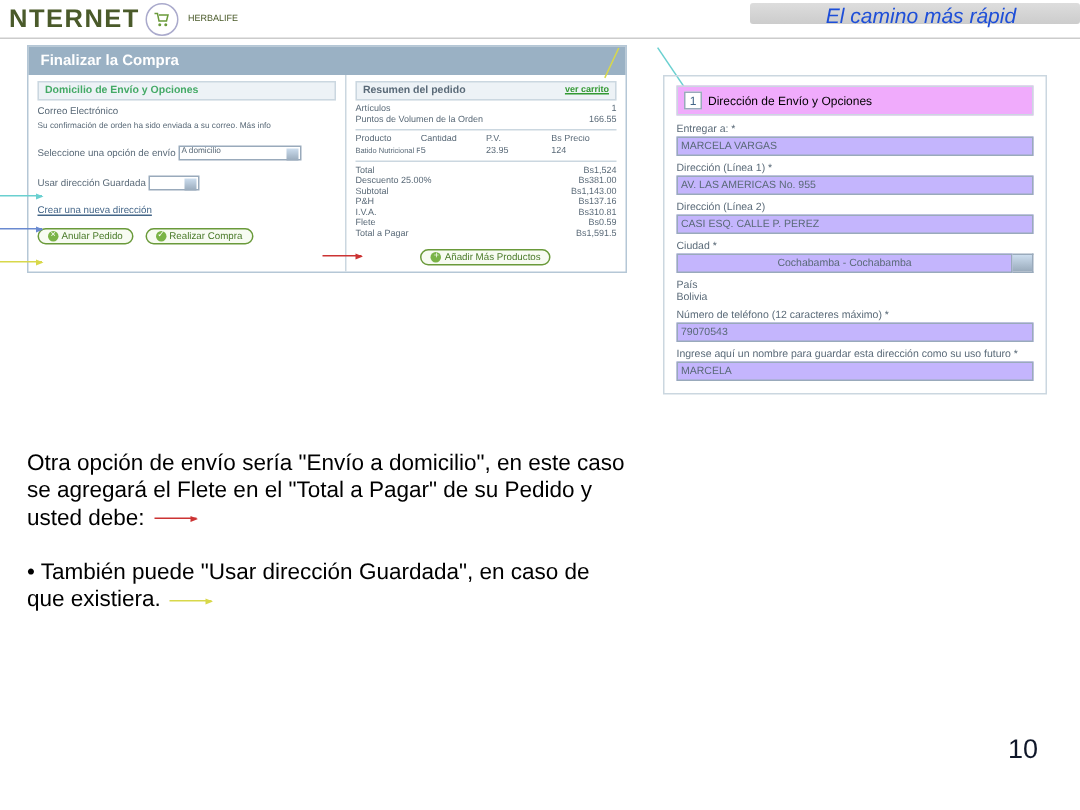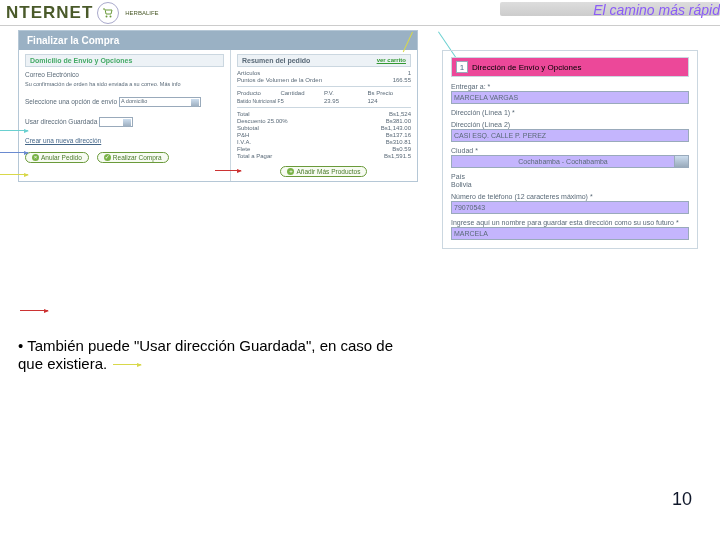--- a/index.html
+++ b/index.html
@@ -3,21 +3,21 @@
 <meta charset="utf-8">
 <style>
   * { box-sizing: border-box; margin: 0; padding: 0; }
   body { font-family: Arial, sans-serif; width: 720px; height: 540px; background: #fff; position: relative; overflow: hidden; }
 
   .top-banner { position: absolute; top: 0; left: 0; right: 0; height: 26px; display: flex; align-items: center; border-bottom: 1px solid #ccc; }
   .logo-text { font-size: 17px; font-weight: bold; color: #4a5a2a; letter-spacing: 1px; margin-left: 6px; }
   .logo-sub { font-size: 6px; color: #4a5a2a; margin-left: 6px; }
   .cart-icon-wrap { width: 22px; height: 22px; border: 1px solid #aac; border-radius: 50%; display: flex; align-items: center; justify-content: center; margin-left: 4px; }
   .gray-bar { position: absolute; right: 0; width: 220px; height: 14px; background: linear-gradient(#ddd,#ccc); border-radius: 2px; top: 2px; }
-  .tagline { position: absolute; right: 0; top: 2px; font-size: 14px; font-style: italic; color: #8b5cf6; width: 216px; text-align: right; padding-left: 4px; }
+  .tagline { position: absolute; right: 0; top: 2px; font-size: 14px; font-style: italic; color: #1d4ed8; width: 216px; text-align: center; padding-left: 4px; }
 
   .checkout-box { position: absolute; top: 30px; left: 18px; width: 400px; border: 1px solid #b5c7d6; font-size: 7px; }
   .checkout-header { background: #9ab1c4; color: #fff; padding: 4px 8px; font-size: 10px; font-weight: bold; }
   .checkout-body { display: flex; }
   .checkout-left { width: 53%; padding: 4px 6px; }
   .checkout-right { width: 47%; padding: 4px 6px; border-left: 1px solid #cbd7e0; }
 
   .step-bar { background: #edf2f6; border: 1px solid #cbd7e0; padding: 2px 4px; font-size: 7px; color: #4a6; font-weight: bold; margin-bottom: 4px; }
   .label-row { font-size: 6.5px; color: #5a6a78; margin: 3px 0; }
   .sel { display: inline-block; border: 1px solid #9ab; background: #fff; height: 10px; width: 82px; position: relative; vertical-align: middle; }
@@ -41,21 +41,21 @@
   .arrow::after { content: ""; position: absolute; right: -1px; top: -2px; width: 0; height: 0; border-left: 5px solid currentColor; border-top: 2.5px solid transparent; border-bottom: 2.5px solid transparent; }
   .a-red { color: #cc3333; border-top: 1px solid #cc3333; }
   .a-yellow { color: #d8d84a; border-top: 1px solid #d8d84a; }
   .a-cyan { color: #6ad0d0; border-top: 1px solid #6ad0d0; }
   .a-blue { color: #6a8ad0; border-top: 1px solid #6a8ad0; }
 
   .line-yellow { position: absolute; width: 1px; background: #d8d84a; }
   .diag { position: absolute; width: 1px; background: #6ad0d0; transform-origin: top left; }
 
   .addr-panel { position: absolute; top: 50px; right: 22px; width: 256px; border: 1px solid #cbd7e0; padding: 6px 8px 8px 8px; font-size: 7.5px; }
-  .addr-step { background: #ec4899; border: 1px solid #cbd7e0; padding: 3px 4px; font-size: 8px; margin-bottom: 6px; }
+  .addr-step { background: #f0abfc; border: 1px solid #cbd7e0; padding: 3px 4px; font-size: 8px; margin-bottom: 6px; }
   .addr-step .num { display: inline-block; width: 12px; height: 12px; border: 1px solid #9ab; text-align: center; line-height: 12px; font-size: 8px; color: #468; background: #fff; margin-right: 4px; }
   .field-label { font-size: 7px; color: #5a6a78; margin-top: 5px; }
   .inp { width: 100%; border: 1px solid #9ab; height: 13px; background: #c4b5fd; font-size: 7px; padding: 0 2px; color: #5a6a78; margin-top: 1px; }
   .inp-sel { display: flex; }
   .inp-sel .inp { flex: 1; text-align: center; }
   .inp-sel .drop { width: 14px; height: 13px; background: linear-gradient(#cde,#9ab); border: 1px solid #9ab; border-left: 0; margin-top: 1px; }
 
   .explain { position: absolute; top: 300px; left: 18px; width: 400px; font-size: 15px; line-height: 1.22; color: #000; }
   .explain .b-arrow { display: inline-block; width: 28px; height: 1px; vertical-align: middle; position: relative; margin-left: 2px; }
   .explain .b-arrow::after { content: ""; position: absolute; right: -1px; top: -2px; border-left: 5px solid currentColor; border-top: 2.5px solid transparent; border-bottom: 2.5px solid transparent; }
@@ -178,35 +178,37 @@
 <span class="line-yellow" style="top:32px;left:412px;height:22px;transform:rotate(25deg);transform-origin:top;"></span>
 <span class="diag" style="top:32px;left:438px;height:36px;transform:rotate(-34deg)"></span>
 
 <div class="addr-panel">
   <div class="addr-step">
     <span class="num">1</span><span>Dirección de Envío y Opciones</span>
   </div>
   <div class="field-label">Entregar a: *</div>
   <input class="inp" value="MARCELA VARGAS" style="">
   <div class="field-label">Dirección (Línea 1) *</div>
+  <input class="inp" value="AV. LAS AMERICAS No. 955" style="">
   <div class="field-label">Dirección (Línea 2)</div>
   <input class="inp" value="CASI ESQ. CALLE P. PEREZ" style="">
   <div class="field-label">Ciudad *</div>
   <div class="inp-sel">
       <input class="inp" value="Cochabamba - Cochabamba" style="">
       <span class="drop"></span>
     </div>
   <div class="field-label">País</div>
   <div class="field-label" style="margin-top:1px">Bolivia</div>
   <div class="field-label">Número de teléfono (12 caracteres máximo) *</div>
   <input class="inp" value="79070543" style="">
   <div class="field-label">Ingrese aquí un nombre para guardar esta dirección como su uso futuro *</div>
   <input class="inp" value="MARCELA" style="">
 </div>
 
 <div class="explain">
+  <span>Otra opción de envío sería "Envío a domicilio", en este caso se agregará el Flete en el "Total a Pagar" de su Pedido y usted debe:</span>
   <span class="b-arrow ba-red"></span><br>
   <br>
   <span>• También puede "Usar dirección Guardada", en caso de que existiera.</span>
   <span class="b-arrow ba-yellow"></span>
 </div>
 
 <div class="pagenum">10</div>
 
 </body></html>

